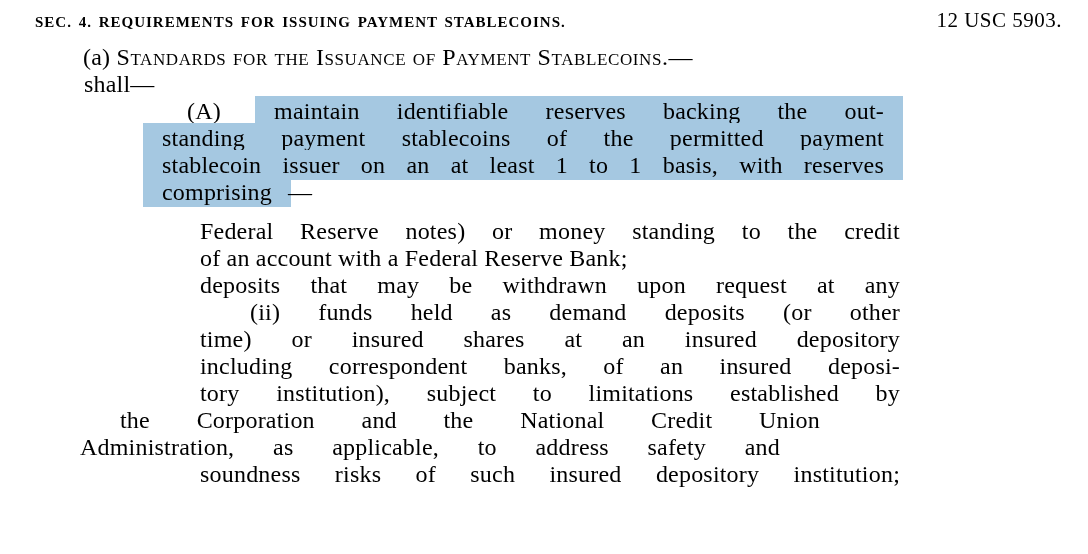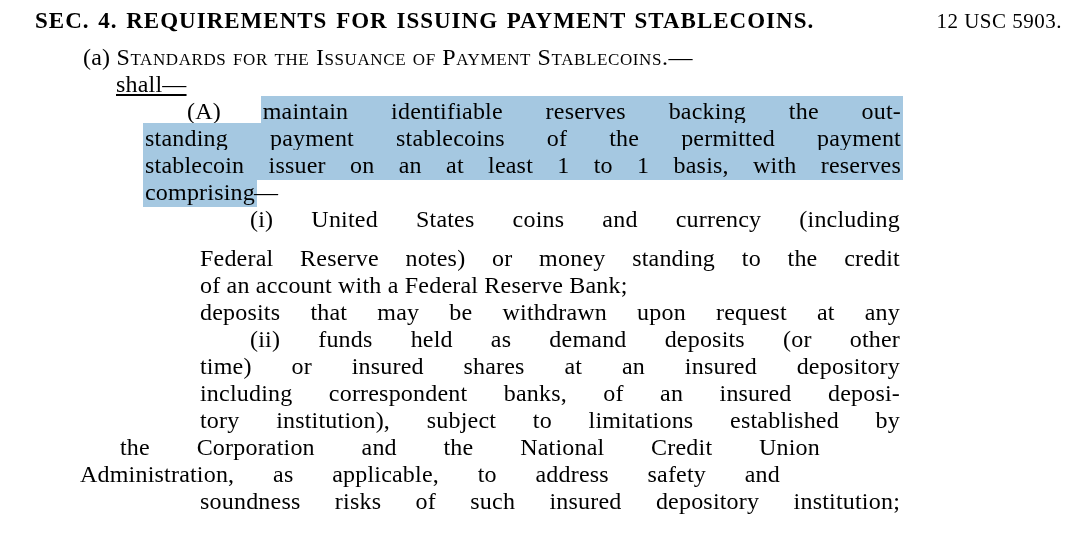--- a/index.html
+++ b/index.html
@@ -18,21 +18,21 @@
     position: absolute;
     top: 8px;
     left: 35px;
     right: 26px;
     display: flex;
     justify-content: space-between;
     align-items: baseline;
   }
   .section-title {
     font-weight: bold;
-    font-size: 23px;
+    font-size: 15px;
     letter-spacing: 1px;
     word-spacing: 2px;
     white-space: nowrap;
   }
   .side-citation {
     font-size: 21px;
     letter-spacing: 0.5px;
     white-space: nowrap;
   }
   .statute-body {
@@ -51,40 +51,39 @@
   }
   .line.just {
     white-space: normal;
     text-align: justify;
     text-align-last: justify;
   }
   .sc { font-variant: small-caps; letter-spacing: 0.6px; }
   mark {
     background: var(--hl);
     color: inherit;
-    padding: 2px 2px;
+    padding: 2px 19px;
     margin: 0 -3px;
   }
 </style>
 </head>
 <body>
 
 <div class="page">
   <div class="header-row">
     <span class="section-title">SEC. 4. REQUIREMENTS FOR ISSUING PAYMENT STABLECOINS.</span>
     <span class="side-citation">12 USC 5903.</span>
   </div>
   <div class="statute-body">
       <div class="line" style="margin-left: 83px;"><span>(a) </span><span class="sc">Standards for the Issuance of Payment Stablecoins.—</span></div>
-      <div class="line" style="margin-left: 116px; text-decoration: underline;"><span>shall—</span></div>
+      <div class="line" style="margin-left: 84px;"><span>shall—</span></div>
       <div class="line just" style="margin-left: 187px; width: 713px;"><span>(A) </span><mark>maintain identifiable reserves backing the out-</mark></div>
       <div class="line just" style="margin-left: 146px; width: 754px;"><mark>standing payment stablecoins of the permitted payment</mark></div>
       <div class="line just" style="margin-left: 146px; width: 754px;"><mark>stablecoin issuer on an at least 1 to 1 basis, with reserves</mark></div>
       <div class="line" style="margin-left: 146px;"><mark>comprising</mark><span>—</span></div>
-      <div class="line just" style="margin-left: 250px; width: 650px;"><span>(i) United States coins and currency (including</span></div>
       <div class="line just" style="margin-left: 200px; width: 700px; margin-top: 12px;"><span>Federal Reserve notes) or money standing to the credit</span></div>
       <div class="line" style="margin-left: 200px;"><span>of an account with a Federal Reserve Bank;</span></div>
       <div class="line just" style="margin-left: 200px; width: 700px;"><span>deposits that may be withdrawn upon request at any</span></div>
       <div class="line just" style="margin-left: 250px; width: 650px;"><span>(ii) funds held as demand deposits (or other</span></div>
       <div class="line just" style="margin-left: 200px; width: 700px;"><span>time) or insured shares at an insured depository</span></div>
       <div class="line just" style="margin-left: 200px; width: 700px;"><span>including correspondent banks, of an insured deposi-</span></div>
       <div class="line just" style="margin-left: 200px; width: 700px;"><span>tory institution), subject to limitations established by</span></div>
       <div class="line just" style="margin-left: 120px; width: 700px;"><span>the Corporation and the National Credit Union</span></div>
       <div class="line just" style="margin-left: 80px; width: 700px;"><span>Administration, as applicable, to address safety and</span></div>
       <div class="line just" style="margin-left: 200px; width: 700px;"><span>soundness risks of such insured depository institution;</span></div>

